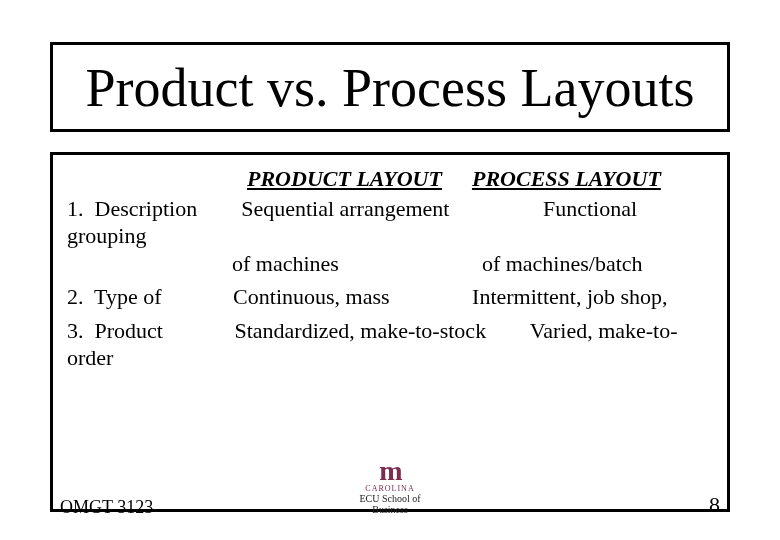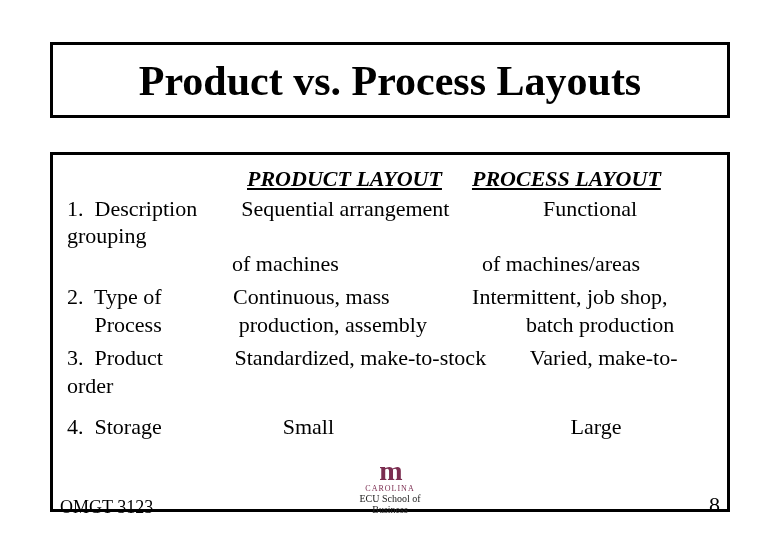--- a/index.html
+++ b/index.html
@@ -15,22 +15,22 @@
   .title-box {
     position: absolute;
     left: 50px;
     top: 42px;
     width: 680px;
     border: 3px solid #000;
     padding: 12px 8px 10px;
     text-align: center;
   }
   .title-text {
-    font-size: 42px;
-    font-weight: bold;
+    font-size: 54px;
+    font-weight: normal;
   }
   .content-box {
     position: absolute;
     left: 50px;
     top: 152px;
     width: 680px;
     height: 360px;
     border: 3px solid #000;
     padding: 10px 6px 6px 14px;
     font-size: 22px;
@@ -84,34 +84,32 @@
   <div class="title-text">Product vs. Process Layouts</div>
 </div>
 
 <div class="content-box">
   <div style="margin-bottom:2px;">
     <span style="display:inline-block;width:180px;"></span><span class="header-row">PRODUCT LAYOUT</span><span style="display:inline-block;width:30px;"></span><span class="header-row">PROCESS LAYOUT</span>
   </div>
 
   <div style="margin-bottom:6px;">
     <div class="body-text">1.  Description        Sequential arrangement                 Functional grouping</div>
-    <div class="body-text">                              of machines                          of machines/areas</div>
+    <div class="body-text">                              of machines                          of machines/batch</div>
   </div>
 
   <div style="margin-top:0;margin-bottom:6px;">
     <div class="body-text">2.  Type of             Continuous, mass               Intermittent, job shop,</div>
-    <div class="body-text">     Process              production, assembly                  batch production</div>
   </div>
 
   <div style="margin-bottom:6px;">
     <div class="body-text">3.  Product             Standardized, make-to-stock        Varied, make-to-order</div>
   </div>
 
   <div style="margin-top:14px;">
-    <div class="body-text">4.  Storage                      Small                                           Large</div>
   </div>
 </div>
 
 <div class="logo">
   <div class="logo-top">m</div>
   <div class="logo-mid">CAROLINA</div>
   <div class="logo-bot">ECU School of Business</div>
 </div>
 
 <div class="footer-left">OMGT 3123</div>

